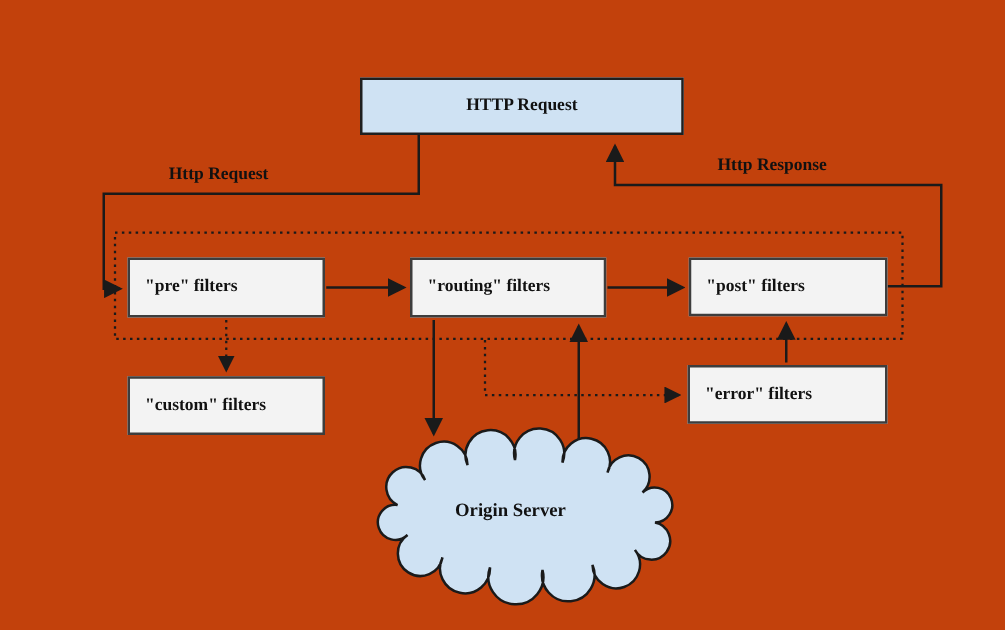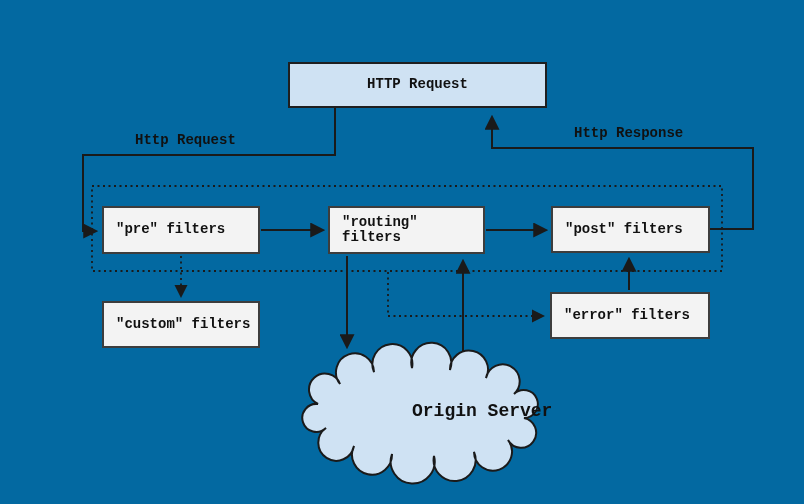--- a/index.html
+++ b/index.html
@@ -1,31 +1,31 @@
 <!DOCTYPE html>
 <html><head>
 <meta charset="utf-8">
 <style>
   html,body{margin:0;padding:0;background:#ffffff;}
   #canvas{
-    position:relative;width:804px;height:504px;background:#0369a1;overflow:hidden;
-    font-family:Liberation Mono, monospace;
+    position:relative;width:804px;height:504px;background:#c2410c;overflow:hidden;
+    font-family:Liberation Serif, serif;
   }
   #wires{position:absolute;left:0;top:0;width:804px;height:504px;}
   .box{
     position:absolute;box-sizing:border-box;display:flex;align-items:center;
     font-weight:bold;font-size:14px;color:#111111;line-height:1.1;
   }
   .box-blue{background:#cfe2f3;border:2px solid #1f1f1f;justify-content:center;}
   .box-gray{background:#f3f3f3;border:2px solid #3d3d3d;padding-left:12px;justify-content:flex-start;}
   .edge-label{
     position:absolute;font-weight:bold;font-size:14px;color:#111111;white-space:nowrap;
   }
   .cloud-label{
-    position:absolute;font-weight:bold;font-size:18px;color:#111111;white-space:nowrap;margin-left:48px;
+    position:absolute;font-weight:bold;font-size:15px;color:#111111;white-space:nowrap;
   }
   .watermark{
     position:absolute;left:554px;top:470px;font-size:19px;font-weight:normal;
     color:#c8c8c8;text-shadow:1px 1px 0 #ffffff;letter-spacing:0.5px;white-space:nowrap;
   }
   
   #n-http    {left:288px;top:62px;width:259px;height:46px;}
   #n-pre     {left:102px;top:206px;width:158px;height:48px;}
   #n-routing {left:328px;top:206px;width:157px;height:48px;}
   #n-post    {left:551px;top:206px;width:159px;height:47px;}

